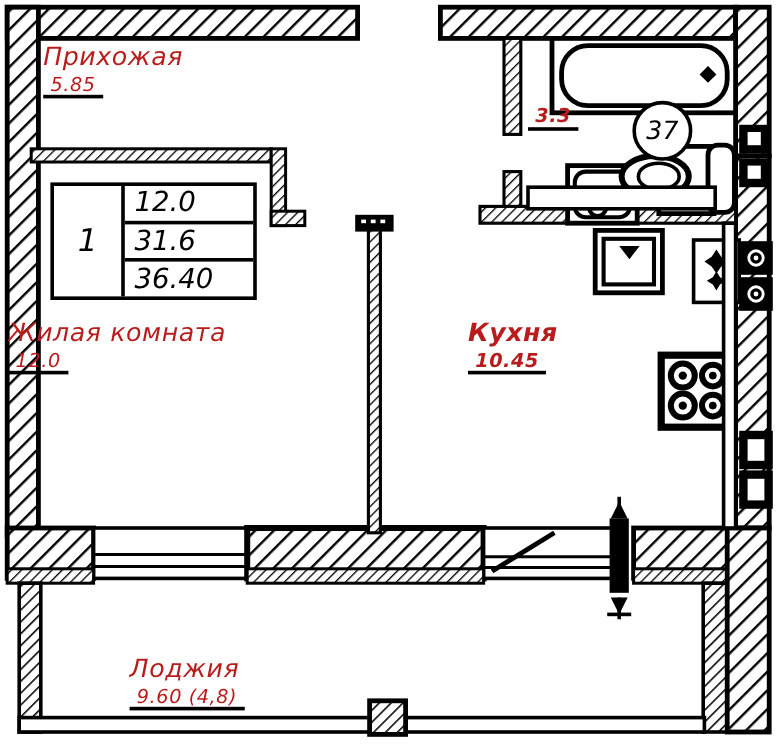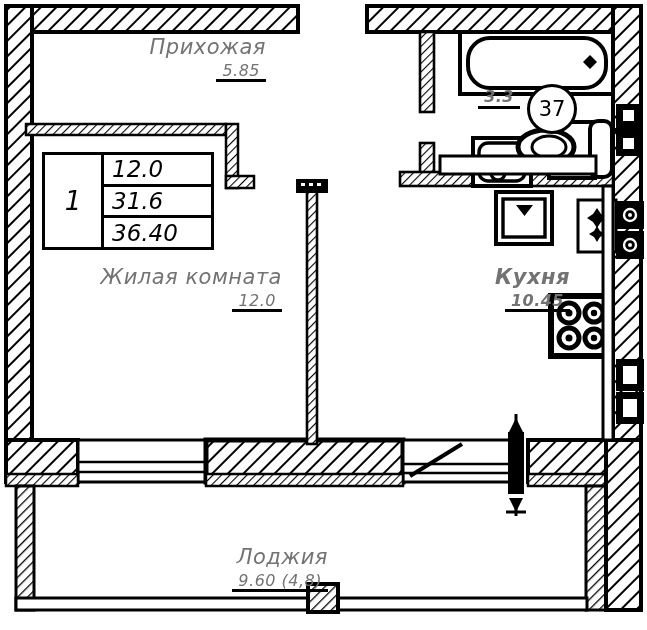--- a/index.html
+++ b/index.html
@@ -17,24 +17,24 @@
     background: #ffffff;
     overflow: hidden;
   }
   #plan-svg {
     position: absolute;
     top: 0;
     left: 0;
   }
   .room-label {
     position: absolute;
-    text-align: right;
+    text-align: left;
     font-family: "DejaVu Sans", sans-serif;
     font-style: italic;
-    color: #737373;
+    color: #b91c1c;
     white-space: nowrap;
     line-height: 1.12;
     letter-spacing: 0.5px;
   }
   .room-name {
     display: block;
     font-size: 21px;
   }
   .room-area {
     display: inline-block;
@@ -262,21 +262,21 @@
   <div class="room-label" style="left:7px; top:266px; width:275px;">
     <span class="room-name">Жилая комната</span>
     <span class="room-area">12.0</span>
   </div>
 
   <div class="room-label" style="left:440px; top:86px; width:80px;font-weight:bold;">
     <span class="room-area">3.3</span>
   </div>
 
   <div style="position:absolute; left:527px; top:84px; width:44px; height:44px; border:3px solid #000; border-radius:50%; background:#fff; display:flex; align-items:center; justify-content:center;">
-    <span style="font-family:'DejaVu Sans',sans-serif; font-size:21px;">37</span>
+    <span style="font-family:'DejaVu Sans',sans-serif; font-style:italic; font-size:21px;">37</span>
   </div>
 
   <div class="room-label" style="left:390px; top:266px; width:180px;font-weight:bold;">
     <span class="room-name">Кухня</span>
     <span class="room-area">10.45</span>
   </div>
 
   <div class="room-label" style="left:108px; top:534px; width:220px;margin-top:12px;">
     <span class="room-name">Лоджия</span>
     <span class="room-area">9.60 (4,8)</span>

